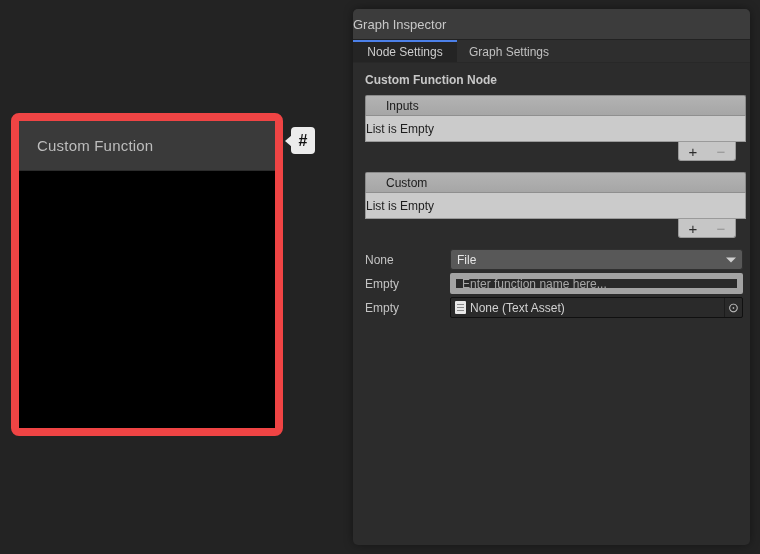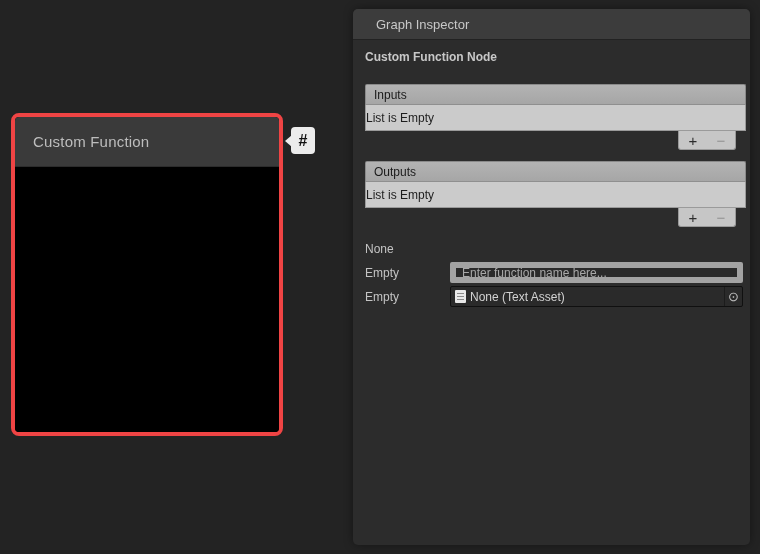--- a/index.html
+++ b/index.html
@@ -12,21 +12,21 @@
     -webkit-font-smoothing:antialiased;
   }
 
   
   .canvas { position:absolute; inset:0; }
 
   .node {
     position:absolute; left:11px; top:113px;
     width:272px; height:323px;
     background:#000;
-    border:4px solid #ef4444;
+    border:8px solid #ef4444;
     border-radius:8px;
     overflow:hidden;
   }
   .node-titlebar {
     height:50px;
     background:#3a3a3a;
     border-bottom:1px solid #2c2c2c;
     display:flex; align-items:center;
     padding-left:18px;
   }
@@ -56,21 +56,21 @@
     background:#2c2c2c;
     border-radius:5px;
     box-shadow:0 0 10px rgba(0,0,0,.4);
     overflow:hidden;
   }
   .inspector-header {
     height:31px;
     background:#3c3c3c;
     border-bottom:1px solid #222;
     display:flex; align-items:center;
-    padding-left:23px;
+    padding-left:0;
   }
   .inspector-title { color:#c8c8c8; font-size:13px; }
 
   .tabbar {
     height:23px;
     background:#2e2e2e;
     display:flex;
     border-bottom:1px solid #282828;
   }
   .tab {
@@ -82,32 +82,32 @@
   }
   .tab.active {
     background:#242424;
     border-top:2px solid #4c80e8;
     color:#cdcdcd;
   }
 
   .content { padding:10px 4px 0 12px; }
   .section-heading {
     font-size:12px; font-weight:bold; color:#c8c8c8;
-    margin-bottom:20px;
+    margin-bottom:8px;
   }
 
   
   .rlist { margin-bottom:11px; }
   .rlist-header {
     height:21px;
     background:linear-gradient(#b3b3b3,#a6a6a6);
     border:1px solid #8a8a8a; border-bottom:1px solid #8f8f8f;
     border-radius:2px 2px 0 0;
     display:flex; align-items:center;
-    padding-left:8px;
+    padding-left:20px;
     font-size:12px; color:#1a1a1a;
   }
   .rlist-body {
     height:26px;
     background:#cbcbcb;
     border:1px solid #9a9a9a; border-top:none;
     display:flex; align-items:center;
     font-size:12px; color:#1e1e1e;
   }
   .rlist-footer {
@@ -203,55 +203,69 @@
   </div>
 
 </div>
 
 <div class="inspector">
 
   <div class="inspector-header">
     <span class="inspector-title">Graph Inspector</span>
   </div>
 
+  <div class="tabbar">
+    <div class="tab active">
+      <span>Node Settings</span>
+    </div>
+    <div class="tab">
+      <span>Graph Settings</span>
+    </div>
+  </div>
 
   <div class="content">
 
     <div class="section-heading">Custom Function Node</div>
 
     <div class="rlist">
       <div class="rlist-header">
         <span>Inputs</span>
       </div>
       <div class="rlist-body">
         <span>List is Empty</span>
       </div>
       <div class="rlist-footer">
         <span class="rlist-btn">+</span>
         <span class="rlist-btn disabled">−</span>
       </div>
     </div>
 
     <div class="rlist">
       <div class="rlist-header">
-        <span>Outputs</span>
+        <span>Custom</span>
       </div>
       <div class="rlist-body">
         <span>List is Empty</span>
       </div>
       <div class="rlist-footer">
         <span class="rlist-btn">+</span>
         <span class="rlist-btn disabled">−</span>
       </div>
     </div>
 
     <div class="props">
 
       <div class="prop-row">
         <span class="prop-label">None</span>
+        <div class="prop-field">
+          <div class="dropdown">
+            <span>File</span>
+            <span class="dropdown-arrow"></span>
+          </div>
+        </div>
       </div>
 
       <div class="prop-row">
         <span class="prop-label">Empty</span>
         <div class="prop-field">
           <input class="textfield" type="text" placeholder="Enter function name here..." style="">
         </div>
       </div>
 
       <div class="prop-row">

